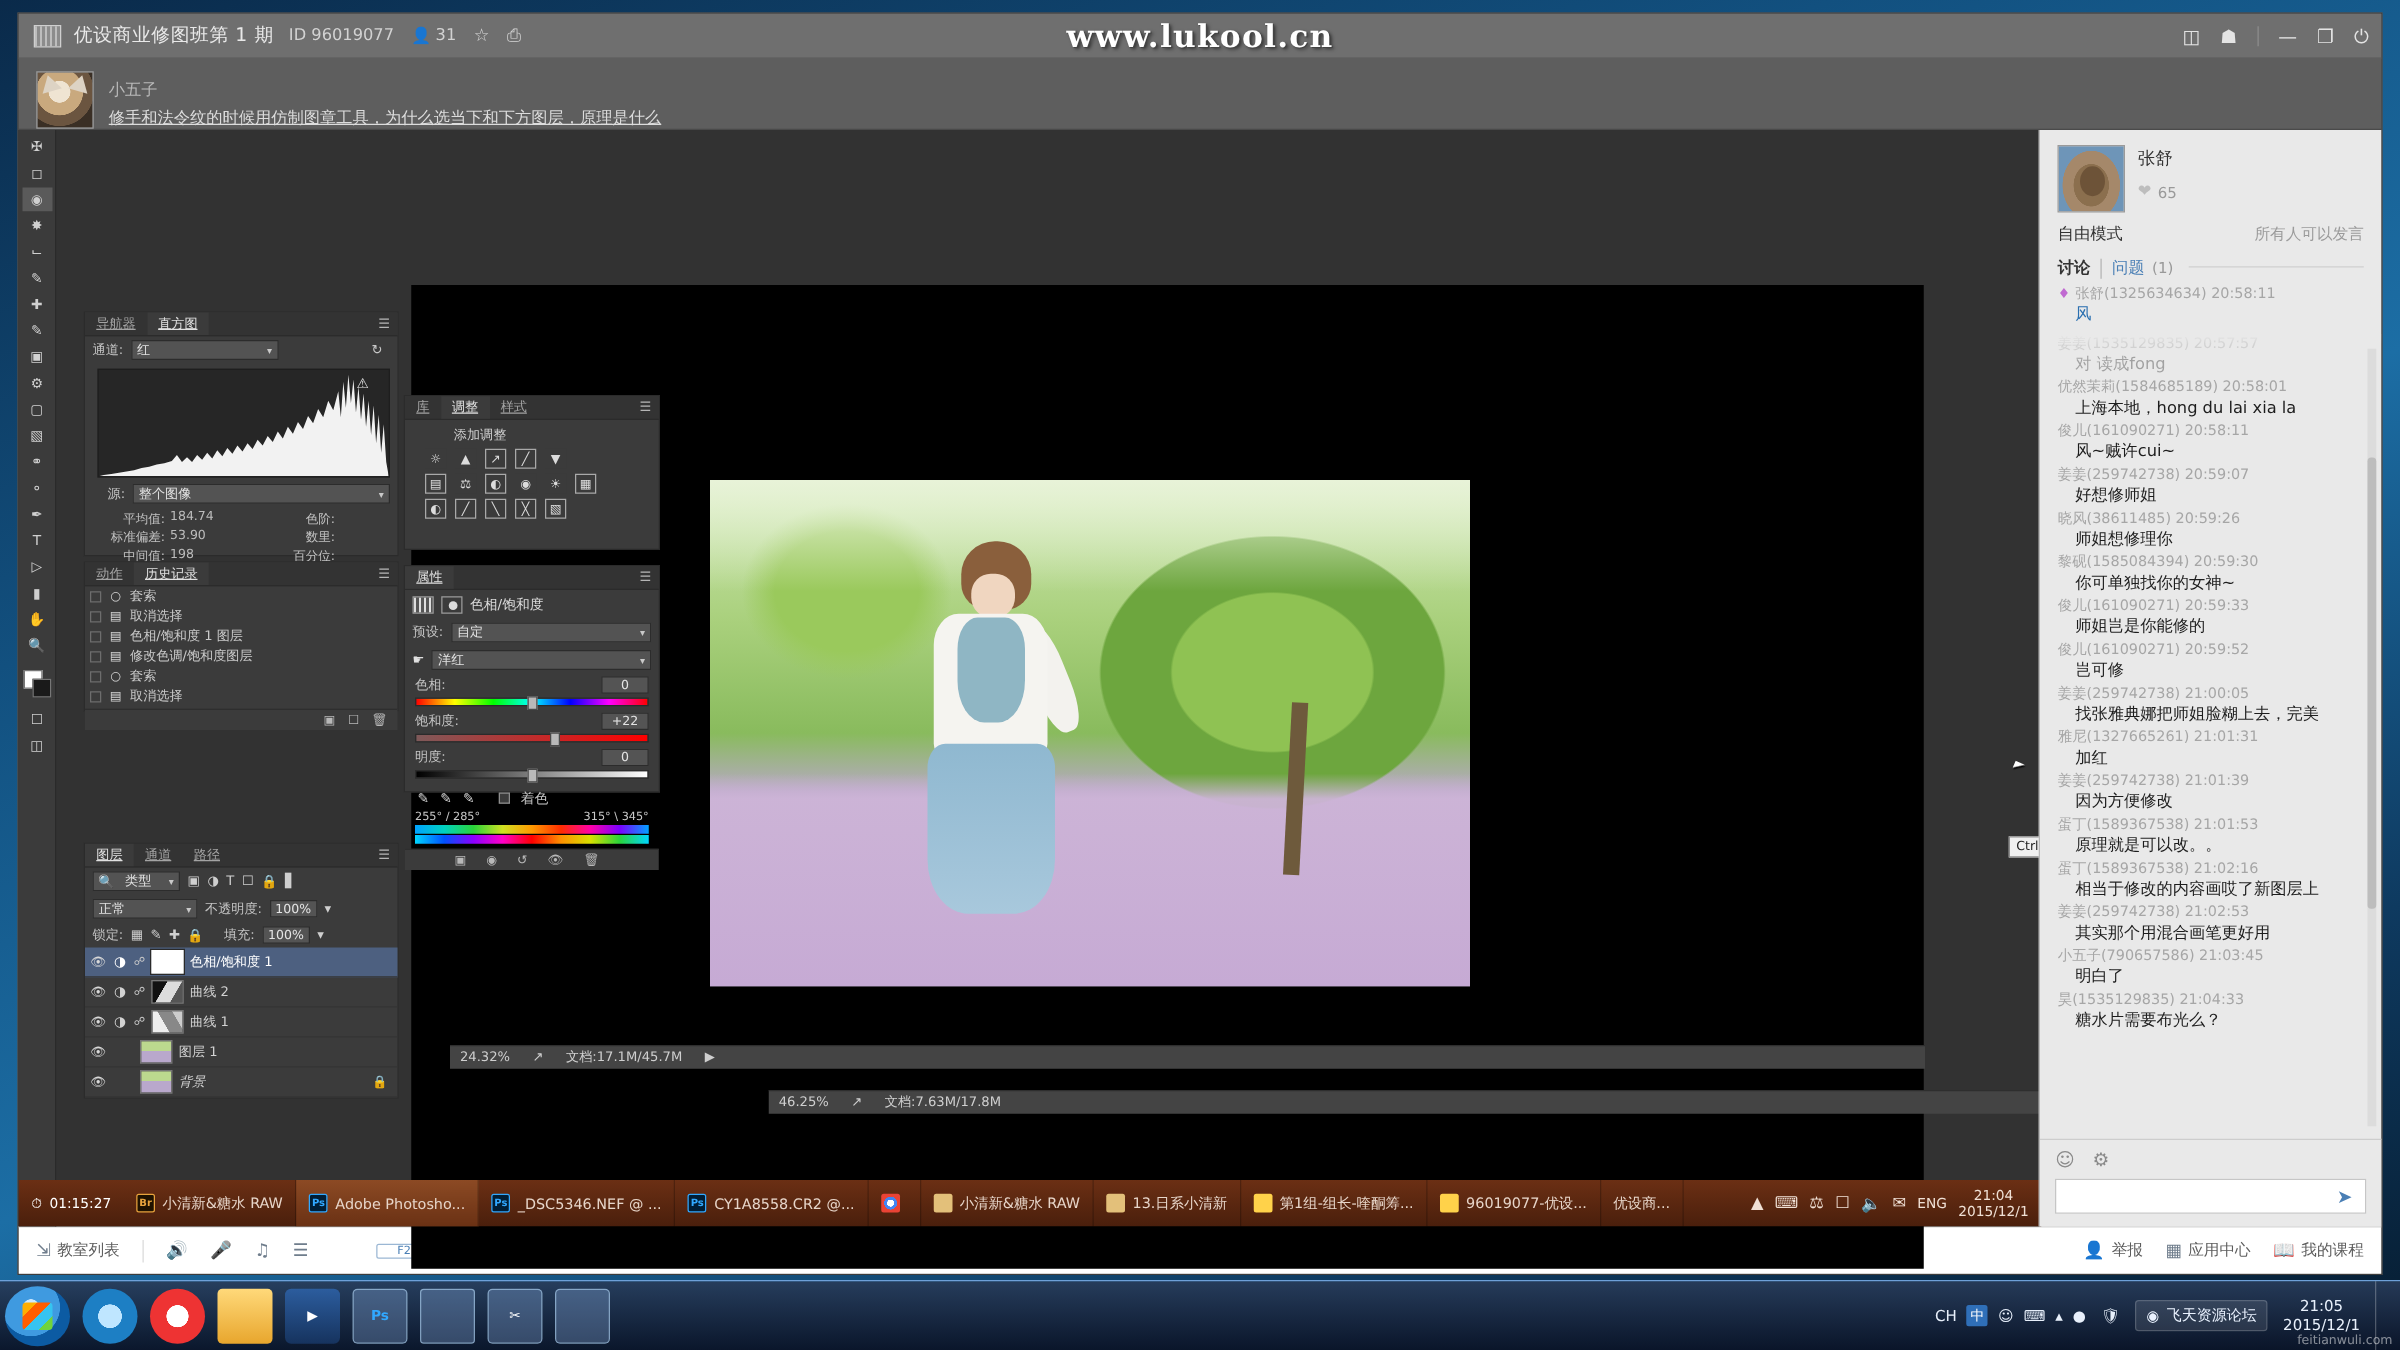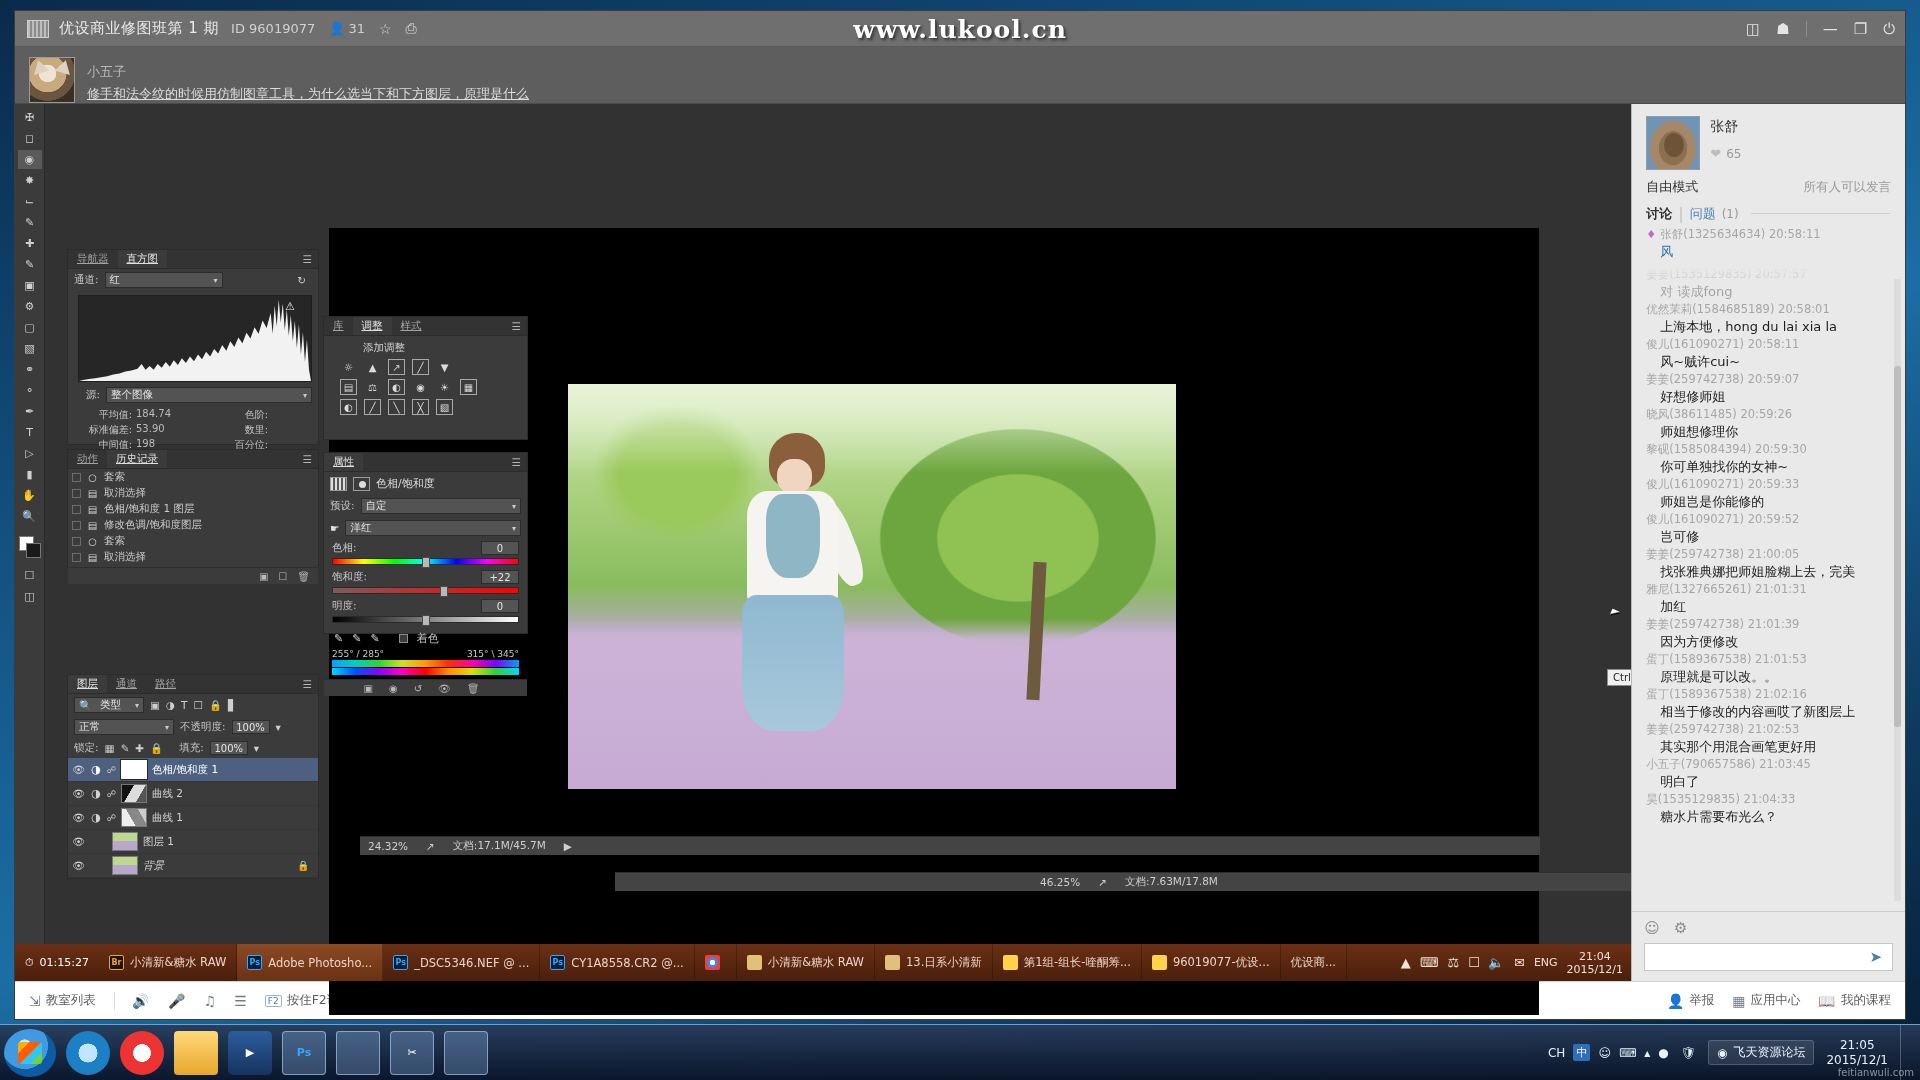--- a/index.html
+++ b/index.html
@@ -76,21 +76,21 @@
   
   #app-bottom {
     height: 38px; background: #ffffff; border-top: 1px solid #d3d3d3;
     display: flex; align-items: center; justify-content: space-between; padding: 0 14px;
   }
   .bt-left, .bt-right { display: flex; align-items: center; gap: 18px; }
   .bt-item { display: flex; align-items: center; gap: 5px; color: #5d5d5d; font-size: 12.5px; }
   .bt-item .bi { font-size: 14px; color: #6f7d8c; }
   .bt-sep { width: 1px; height: 18px; background: #dadada; }
   .bt-dim { color: #b6b6b6; }
-  .f2key { border: 1px solid #9bb7d4; color: #4a7fb5; font-size: 9px; padding: 0 2px; border-radius: 2px; }
+  .f2key { border: 1px solid #9bb7d4; color: #4a7fb5; font-size: 9px; padding: 0 16px; border-radius: 2px; margin-left: 36px; }
 
   
   #ps { position: absolute; left: 0; top: 0; width: 1618px; height: 877px; background: #323232; }
   #ps-toolbar {
     position: absolute; left: 0; top: 0; width: 30px; height: 877px;
     background: #3b3b3b; border-right: 1px solid #2a2a2a;
     display: flex; flex-direction: column; align-items: center; padding-top: 4px; gap: 2px;
   }
   .tool { width: 24px; height: 19px; display: flex; align-items: center; justify-content: center;
           color: #d0d0d0; font-size: 11px; }
@@ -385,21 +385,21 @@
                 <div class="m-top"></div>
                 <div class="m-scarf"></div>
                 <div class="m-skirt"></div>
               </div>
             </div>
             <div id="mouse-cursor"></div>
             <div id="ctrl-tip">Ctrl</div>
           </div>
         </div>
 
-        <div class="ps-statusbar" style="left:600px; bottom:90px; width:1020px;justify-content:center;">
+        <div class="ps-statusbar" style="left:600px; bottom:90px; width:1020px;">
           <span>46.25%</span>
           <span>↗</span>
           <span>文档:7.63M/17.8M</span>
         </div>
         <div class="ps-statusbar" style="left:345px; bottom:126px; width:1180px;">
           <span>24.32%</span>
           <span>↗</span>
           <span>文档:17.1M/45.7M</span>
           <span>▶</span>
         </div>
@@ -522,21 +522,21 @@
               <span class="cv">▾</span>
             </div>
             <span>▣</span>
             <span>◑</span>
             <span>T</span>
             <span>☐</span>
             <span>🔒</span>
             <span>▋</span>
           </div>
           <div class="row">
-            <div class="fakeselect" style="width:100px">
+            <div class="fakeselect" style="width:84px">
               <span>正常</span>
               <span class="cv">▾</span>
             </div>
             <span class="lbl">不透明度:</span>
             <span class="sl-val">100%</span>
             <span class="cv">▾</span>
           </div>
           <div class="row">
             <span class="lbl">锁定:</span>
             <span>▦</span>

